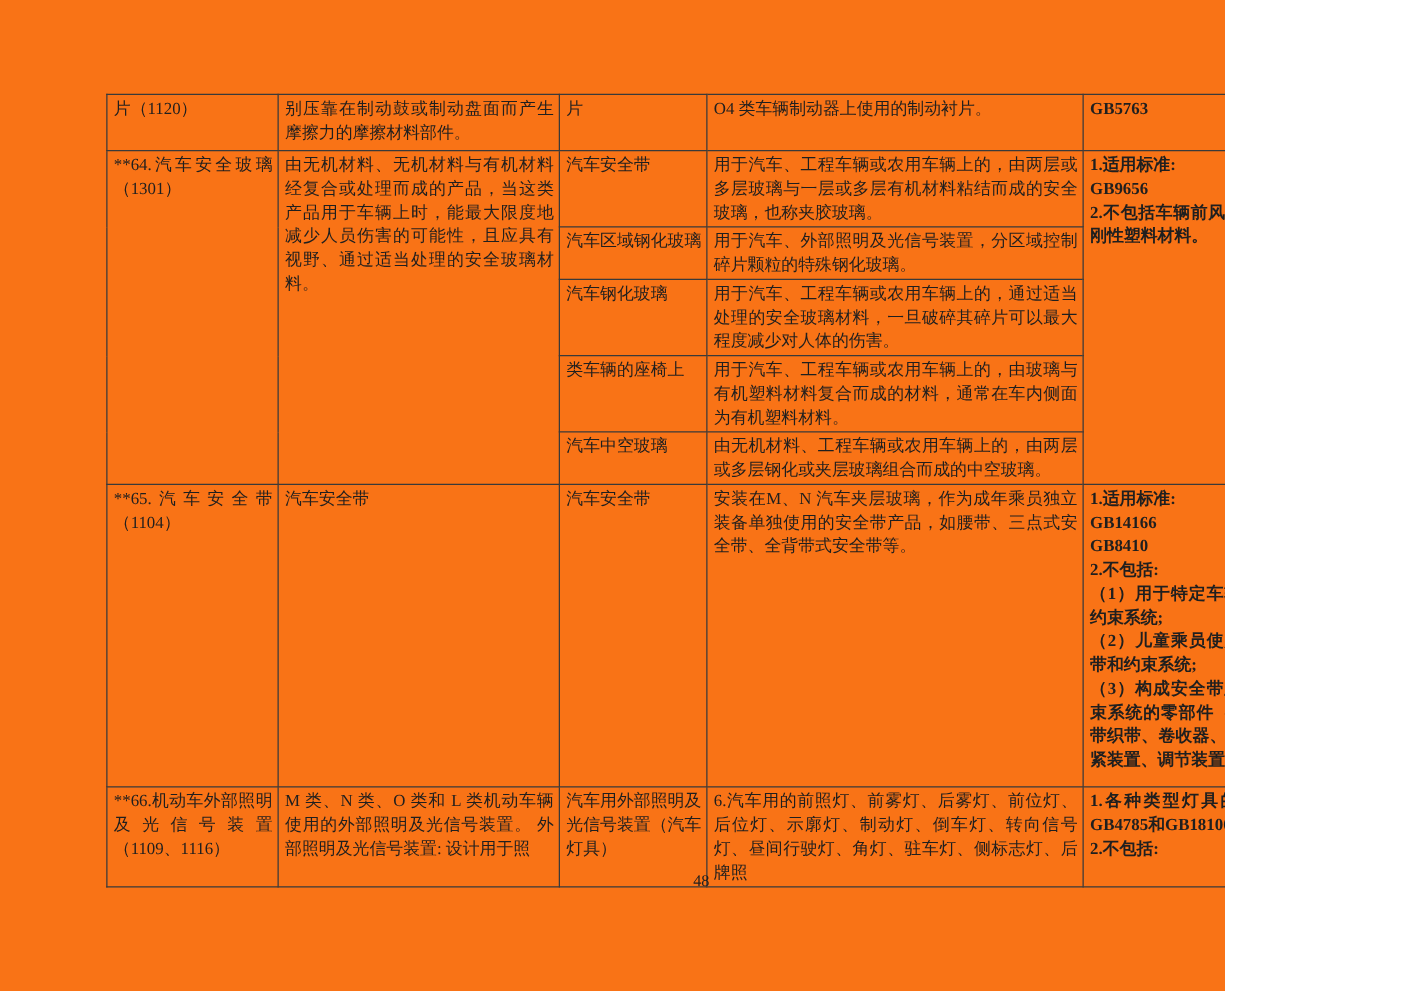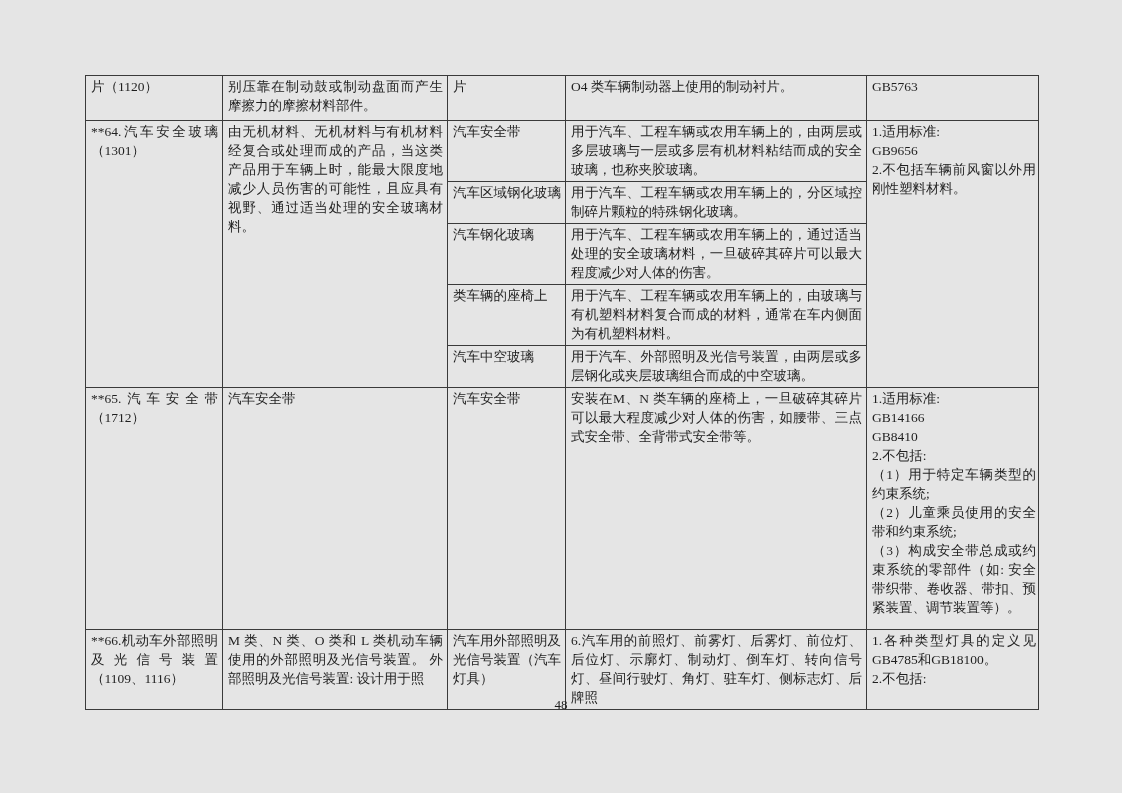--- a/index.html
+++ b/index.html
@@ -2,23 +2,23 @@
 <html><head>
 <meta charset="utf-8">
 <style>
   html, body {
     margin: 0;
     padding: 0;
     background: #ffffff;
   }
   .page {
     position: relative;
-    width: 1122px;
+    width: 980px;
     height: 793px;
-    background: #e5e5e5;
+    background: #f97316;
     font-family: "Liberation Serif", "DejaVu Serif", serif;
     color: #1f1f1f;
     overflow: hidden;
   }
   table.catalog {
     position: absolute;
     left: 85px;
     top: 75px;
     width: 953px;
     table-layout: fixed;
@@ -28,21 +28,21 @@
   table.catalog td {
     border: 1px solid #3a3a3a;
     vertical-align: top;
     padding: 1px 4px 2px 5px;
     font-size: 13.5px;
     line-height: 19px;
     text-align: justify;
     white-space: pre-line;
     overflow: hidden;
   }
-  table.catalog td.c5 { padding-right: 2px; }
+  table.catalog td.c5 { padding-right: 2px; font-weight: bold; }
   tr.r-brake  { height: 45px; }
   tr.sub-0    { height: 60px; margin-top: 48px; }
   tr.sub-1    { height: 42px; }
   tr.sub-2    { height: 55px; margin-top: 42px; }
   tr.sub-3    { height: 60px; }
   tr.sub-4    { height: 41px; }
   tr.r65      { height: 242px; }
   tr.r66      { height: 64px; margin-top: 34px; }
   .pageno {
     position: absolute;
@@ -81,40 +81,40 @@
         <td class="c1" rowspan="5">**64.汽车安全玻璃（1301）</td>
         <td class="c2" rowspan="5">由无机材料、无机材料与有机材料经复合或处理而成的产品，当这类产品用于车辆上时，能最大限度地减少人员伤害的可能性，且应具有视野、通过适当处理的安全玻璃材料。</td>
         <td class="c3">汽车安全带</td>
         <td class="c4">用于汽车、工程车辆或农用车辆上的，由两层或多层玻璃与一层或多层有机材料粘结而成的安全玻璃，也称夹胶玻璃。</td>
         <td class="c5" rowspan="5">1.适用标准:
 GB9656
 2.不包括车辆前风窗以外用刚性塑料材料。</td>
       </tr>
       <tr class="sub-1">
         <td class="c3">汽车区域钢化玻璃</td>
-        <td class="c4">用于汽车、工程车辆或农用车辆上的，分区域控制碎片颗粒的特殊钢化玻璃。</td>
+        <td class="c4">用于汽车、外部照明及光信号装置，分区域控制碎片颗粒的特殊钢化玻璃。</td>
       </tr>
       <tr class="sub-2">
         <td class="c3">汽车钢化玻璃</td>
         <td class="c4">用于汽车、工程车辆或农用车辆上的，通过适当处理的安全玻璃材料，一旦破碎其碎片可以最大程度减少对人体的伤害。</td>
       </tr>
       <tr class="sub-3">
         <td class="c3">类车辆的座椅上</td>
         <td class="c4">用于汽车、工程车辆或农用车辆上的，由玻璃与有机塑料材料复合而成的材料，通常在车内侧面为有机塑料材料。</td>
       </tr>
       <tr class="sub-4">
         <td class="c3">汽车中空玻璃</td>
-        <td class="c4">用于汽车、外部照明及光信号装置，由两层或多层钢化或夹层玻璃组合而成的中空玻璃。</td>
+        <td class="c4">由无机材料、工程车辆或农用车辆上的，由两层或多层钢化或夹层玻璃组合而成的中空玻璃。</td>
       </tr>
 
       <tr class="r65">
-        <td class="c1">**65.汽车安全带（1712）</td>
+        <td class="c1">**65.汽车安全带（1104）</td>
         <td class="c2">汽车安全带</td>
         <td class="c3">汽车安全带</td>
-        <td class="c4">安装在M、N 类车辆的座椅上，一旦破碎其碎片可以最大程度减少对人体的伤害，如腰带、三点式安全带、全背带式安全带等。</td>
+        <td class="c4">安装在M、N 汽车夹层玻璃，作为成年乘员独立装备单独使用的安全带产品，如腰带、三点式安全带、全背带式安全带等。</td>
         <td class="c5">1.适用标准:
 GB14166
 GB8410
 2.不包括:
 （1）用于特定车辆类型的约束系统;
 （2）儿童乘员使用的安全带和约束系统;
 （3）构成安全带总成或约束系统的零部件（如: 安全带织带、卷收器、带扣、预紧装置、调节装置等）。</td>
       </tr>
 
       <tr class="r66">

